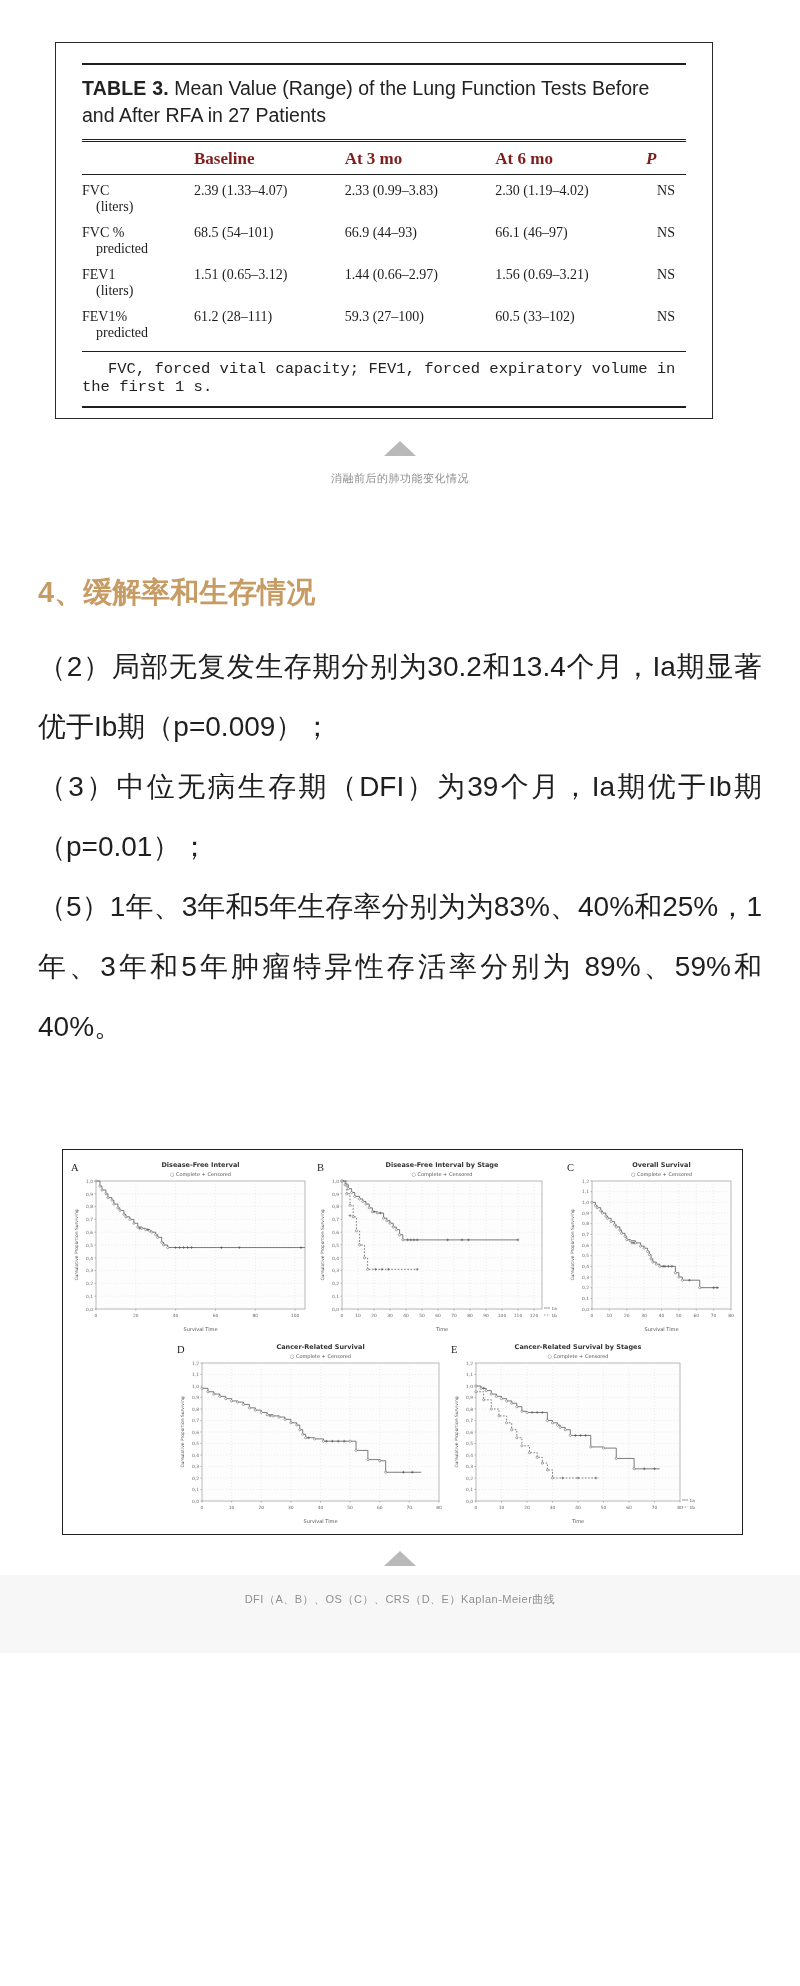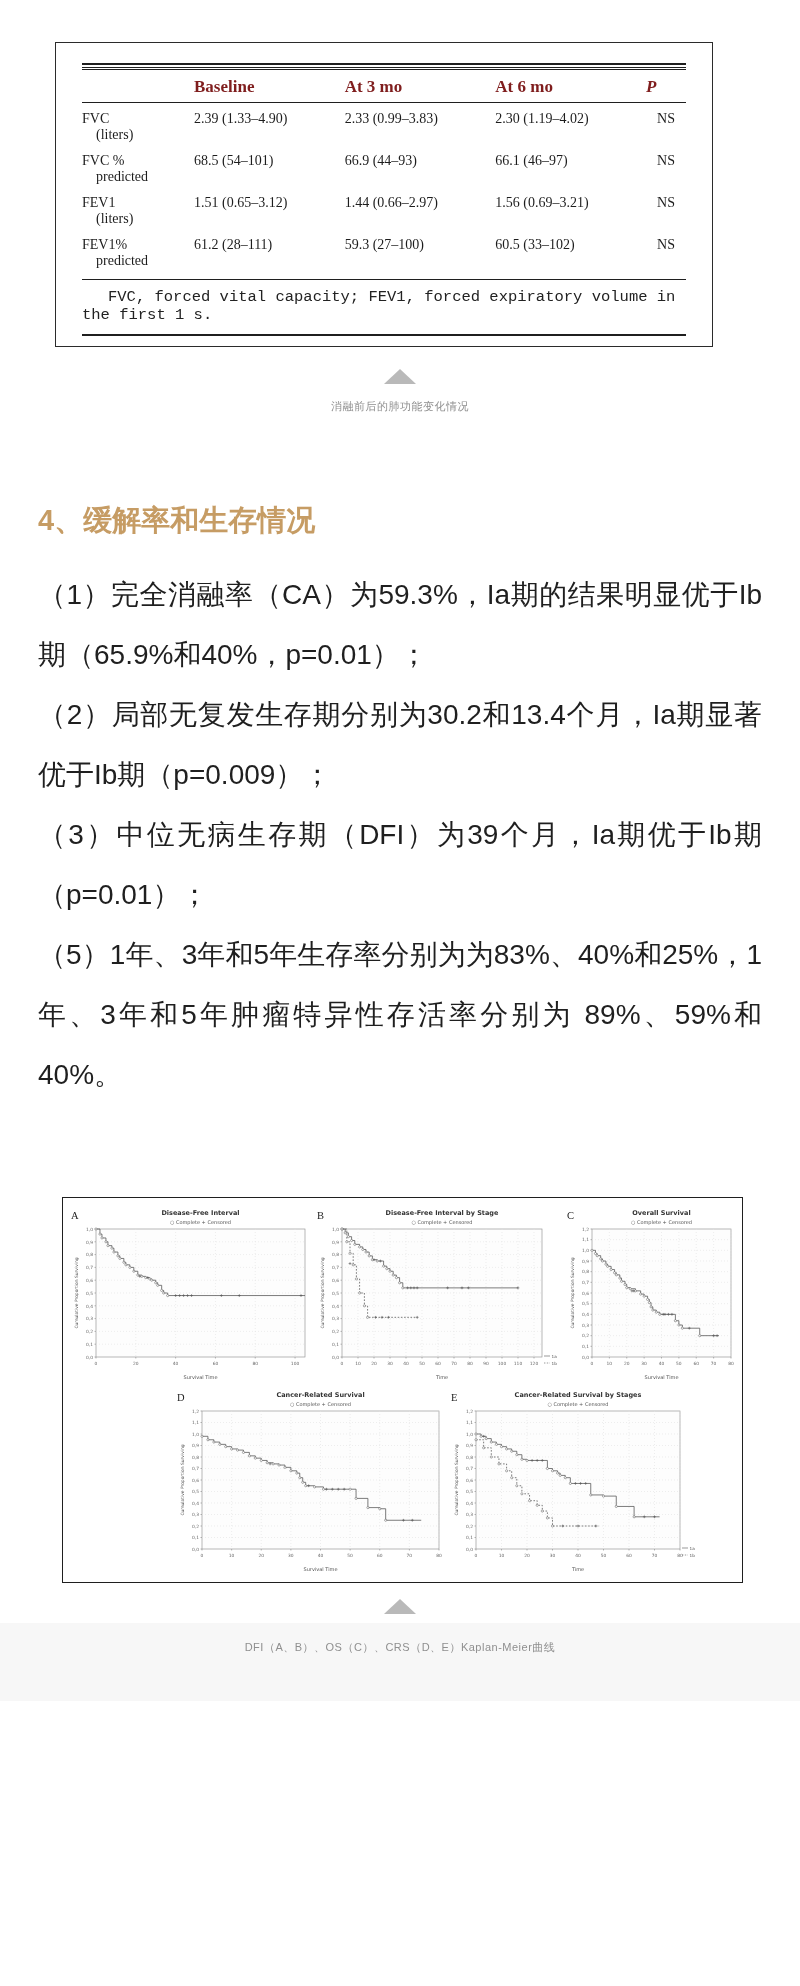--- a/index.html
+++ b/index.html
@@ -52,38 +52,42 @@
   .caption-2 { margin-top:16px; }
   .caption-2 .strip { margin-top:9px; background:#f7f7f7; padding:17px 0 46px 0; }
 </style>
 </head>
 <body>
 
 <div class="page">
 
   <div class="tbl-box">
     <div class="rule-heavy"></div>
+    <div class="tbl-title">
+      <span class="tt-bold">TABLE 3.</span>
+      <span>Mean Value (Range) of the Lung Function Tests Before and After RFA in 27 Patients</span>
+    </div>
     <div class="rule-double"></div>
     <table class="jtable">
       <thead>
         <tr>
           <th class="c-lab"></th>
           <th>Baseline</th>
           <th>At 3 mo</th>
           <th>At 6 mo</th>
           <th class="c-p">P</th>
         </tr>
       </thead>
       <tbody>
         <tr>
           <td class="cell-label">
             <span>FVC</span>
             <span class="sub">(liters)</span>
           </td>
-          <td>2.39 (1.33–4.90)</td>
+          <td>2.39 (1.33–4.07)</td>
           <td>2.33 (0.99–3.83)</td>
           <td>2.30 (1.19–4.02)</td>
           <td class="cell-p">NS</td>
         </tr>
         <tr>
           <td class="cell-label">
             <span>FVC %</span>
             <span class="sub">predicted</span>
           </td>
           <td>68.5 (54–101)</td>
@@ -117,21 +121,20 @@
     <div class="rule-heavy"></div>
   </div>
 
   <div class="caption-1">
     <div class="tri-up"></div>
     <div class="cap-text">消融前后的肺功能变化情况</div>
   </div>
 
   <h2 class="section-heading" style="color: rgb(198, 156, 100);">4、缓解率和生存情况</h2>
   <div class="paras">
-    <p>（1）完全消融率（CA）为59.3%，Ia期的结果明显优于Ib期（65.9%和40%，p=0.01）；</p>
     <p>（2）局部无复发生存期分别为30.2和13.4个月，Ia期显著优于Ib期（p=0.009）；</p>
     <p>（3）中位无病生存期（DFI）为39个月，Ia期优于Ib期（p=0.01）；</p>
     <p>（5）1年、3年和5年生存率分别为为83%、40%和25%，1年、3年和5年肿瘤特异性存活率分别为 89%、59%和40%。</p>
   </div>
 
   <div class="figure-box">
     <div class="km km-a"><svg width="244" height="176">
           <text x="2" y="13" font-size="10.5" fill="#222" font-family="&quot;Liberation Serif&quot;,&quot;DejaVu Serif&quot;,serif">A</text>
           <text x="131.5" y="9" font-size="6.5" fill="#333" font-family="&quot;DejaVu Sans&quot;,sans-serif" text-anchor="middle" font-weight="bold">Disease-Free Interval</text>
           <text x="131.5" y="17.5" font-size="5" fill="#555" font-family="&quot;DejaVu Sans&quot;,sans-serif" text-anchor="middle">○ Complete    + Censored</text>

